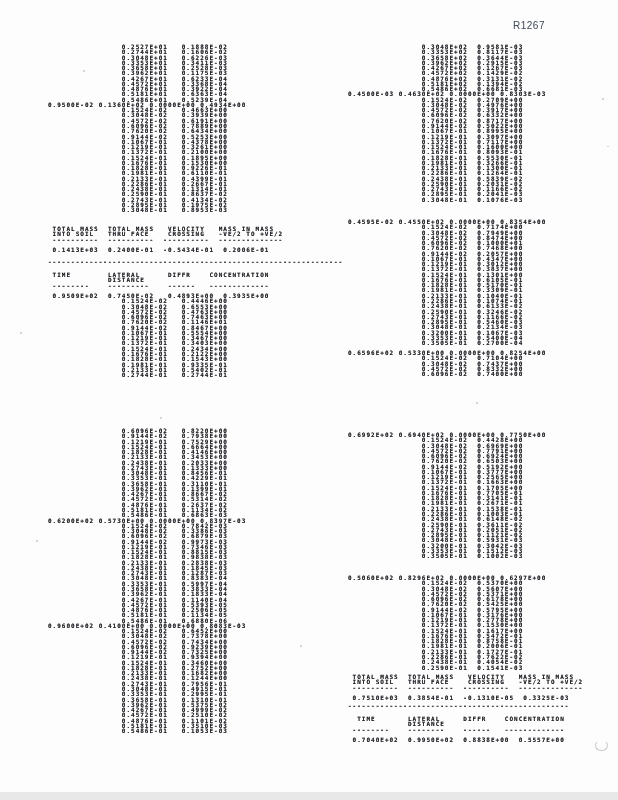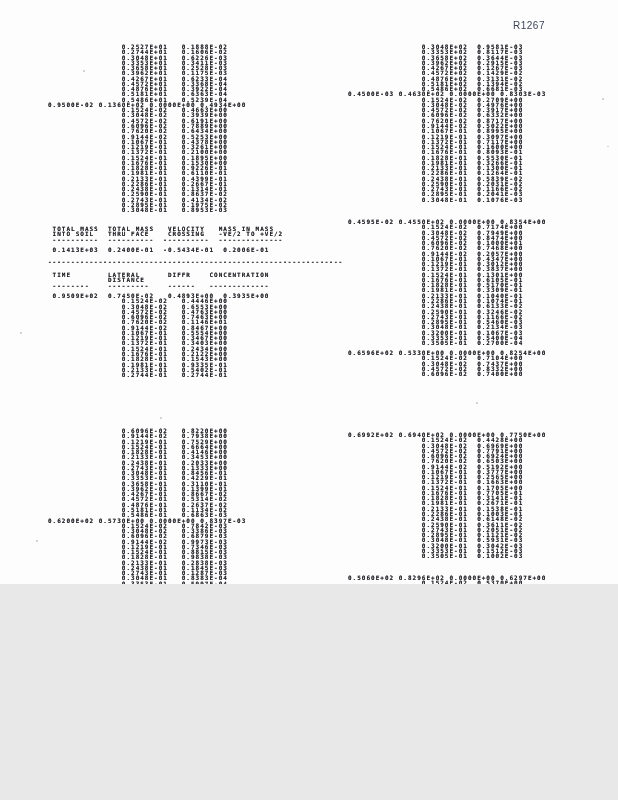--- a/index.html
+++ b/index.html
@@ -1,18 +1,18 @@
 <!DOCTYPE html>
 <html><head>
 <meta charset="utf-8">
 <style>
   html,body{margin:0;padding:0;background:#e8e8e8;}
   #page{
     position:relative;
-    width:618px;height:584px;
+    width:618px;height:792px;
     background:#fdfdfd;
     overflow:hidden;
     font-family:"DejaVu Sans Mono", monospace;
   }
   .blk{
     position:absolute;
     margin:0;
     font-family:"DejaVu Sans Mono", monospace;
     font-size:6px;
     line-height:5.27px;

